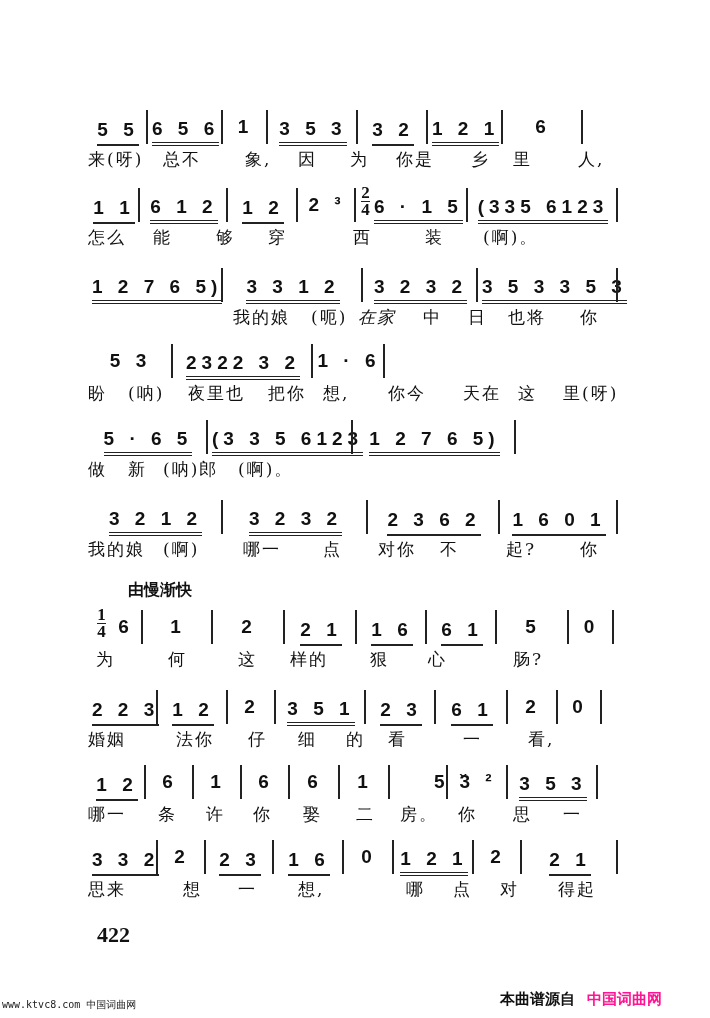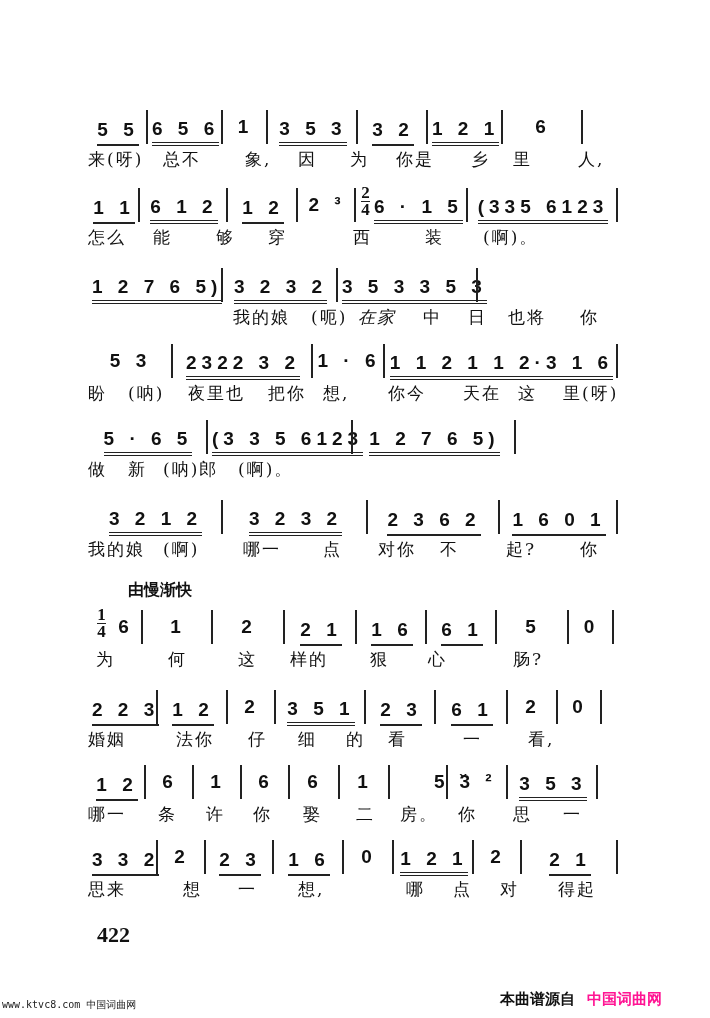--- a/index.html
+++ b/index.html
@@ -106,20 +106,23 @@
         <span class="lyric" style="left: 265px;">西</span>
         <span class="lyric" style="left: 337px;">装</span>
         <span class="lyric" style="left: 395px;">(啊)。</span>
       </div>
     </div>
     <div class="system" style="top: 268px;">
       <div class="notes-row">
         <div class="measure barred" style="width: 135px;">
           <span class="notes u2">1 2 7 6   5)</span>
         </div>
+        <div class="measure barred" style="width: 140px;">
+          <span class="notes u2">3 3 1    2</span>
+        </div>
         <div class="measure barred" style="width: 115px;">
           <span class="notes u2">3 2 3   2</span>
         </div>
         <div class="measure barred" style="width: 140px;">
           <span class="notes u2">3 5 3  3 5 3</span>
         </div>
       </div>
       <div class="lyrics-row">
         <span class="lyric" style="left: 145px;">我的娘</span>
         <span class="lyric" style="left: 223px;">(呃)</span>
@@ -133,23 +136,20 @@
     <div class="system" style="top: 344px;">
       <div class="notes-row">
         <div class="measure barred" style="width: 85px;">
           <span class="notes">5    3</span>
         </div>
         <div class="measure barred" style="width: 140px;">
           <span class="notes u2">2322   3 2</span>
         </div>
         <div class="measure barred" style="width: 72px;">
           <span class="notes">1 · 6</span>
-        </div>
-        <div class="measure barred" style="width: 233px;">
-          <span class="notes u2">1 1 2  1 1  2·3   1 6</span>
         </div>
       </div>
       <div class="lyrics-row">
         <span class="lyric" style="left: 0px;">盼</span>
         <span class="lyric" style="left: 40px;">(呐)</span>
         <span class="lyric" style="left: 100px;">夜里也</span>
         <span class="lyric" style="left: 180px;">把你</span>
         <span class="lyric" style="left: 235px;">想,</span>
         <span class="lyric" style="left: 300px;">你今</span>
         <span class="lyric" style="left: 375px;">天在</span>

